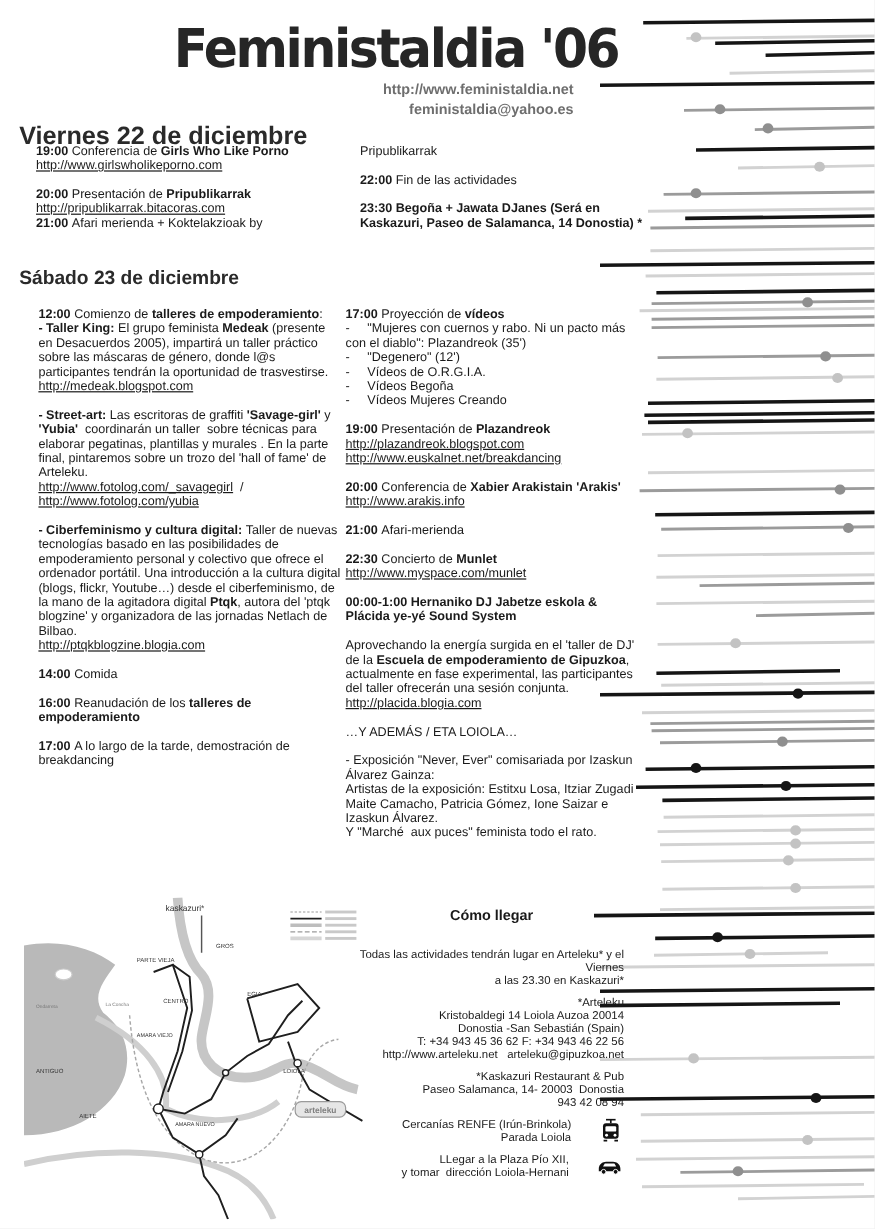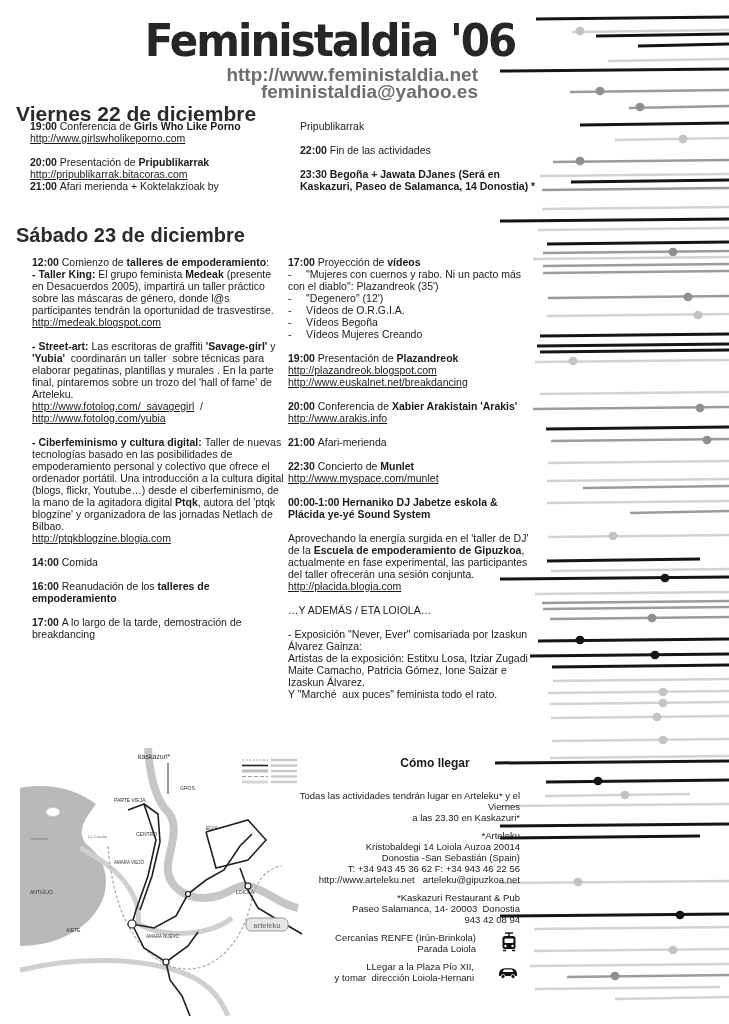--- a/index.html
+++ b/index.html
@@ -3,33 +3,33 @@
 <meta charset="utf-8">
 <style>
   html,body{margin:0;padding:0;background:#e8e8e8;}
   .page{position:relative;width:729px;height:1024px;background:#ffffff;overflow:hidden;
         font-family:"Liberation Sans",sans-serif;color:#1a1a1a;}
   
   .title{position:absolute;top:16px;left:0;width:660px;text-align:center;
          font-family:"DejaVu Sans",sans-serif;font-weight:bold;font-size:42px;
          letter-spacing:-2px;transform:scaleY(1.06);color:#262626;}
   .contact{position:absolute;top:66px;left:0;width:478px;text-align:right;
-           color:#6e6e6e;font-weight:bold;font-size:19px;line-height:17px;}
+           color:#6e6e6e;font-weight:bold;font-size:12px;line-height:17px;}
   
   .h-day{position:absolute;left:16px;font-weight:bold;color:#2a2a2a;}
   #friday-heading{top:88px;font-size:21px;margin-top:14px;}
-  #saturday-heading{top:224px;font-size:20px;}
+  #saturday-heading{top:224px;font-size:16px;}
   
   .col{position:absolute;margin-left:12px;}
   .para{margin:0;font-size:10.5px;line-height:12px;}
   .para.gap{margin-top:12px;}
   .b{font-weight:bold;}
   .u{text-decoration:underline;}
   
-  #how-to-get{position:absolute;top:756px;left:375px;width:120px;text-align:center;
+  #how-to-get{position:absolute;top:756px;left:375px;width:120px;
               font-weight:bold;font-size:12px;}
   .footer-col{position:absolute;top:790px;left:270px;width:250px;font-size:9.5px;
               line-height:11px;text-align:right;}
   .fblock{margin-bottom:7px;}
   .transport-row{display:flex;justify-content:flex-end;align-items:center;gap:22px;margin-bottom:7px;}
   .ticon{flex:0 0 auto;}
   
   #map{position:absolute;left:20px;top:748px;}
   #decor{position:absolute;left:0;top:0;pointer-events:none;}
 </style>

